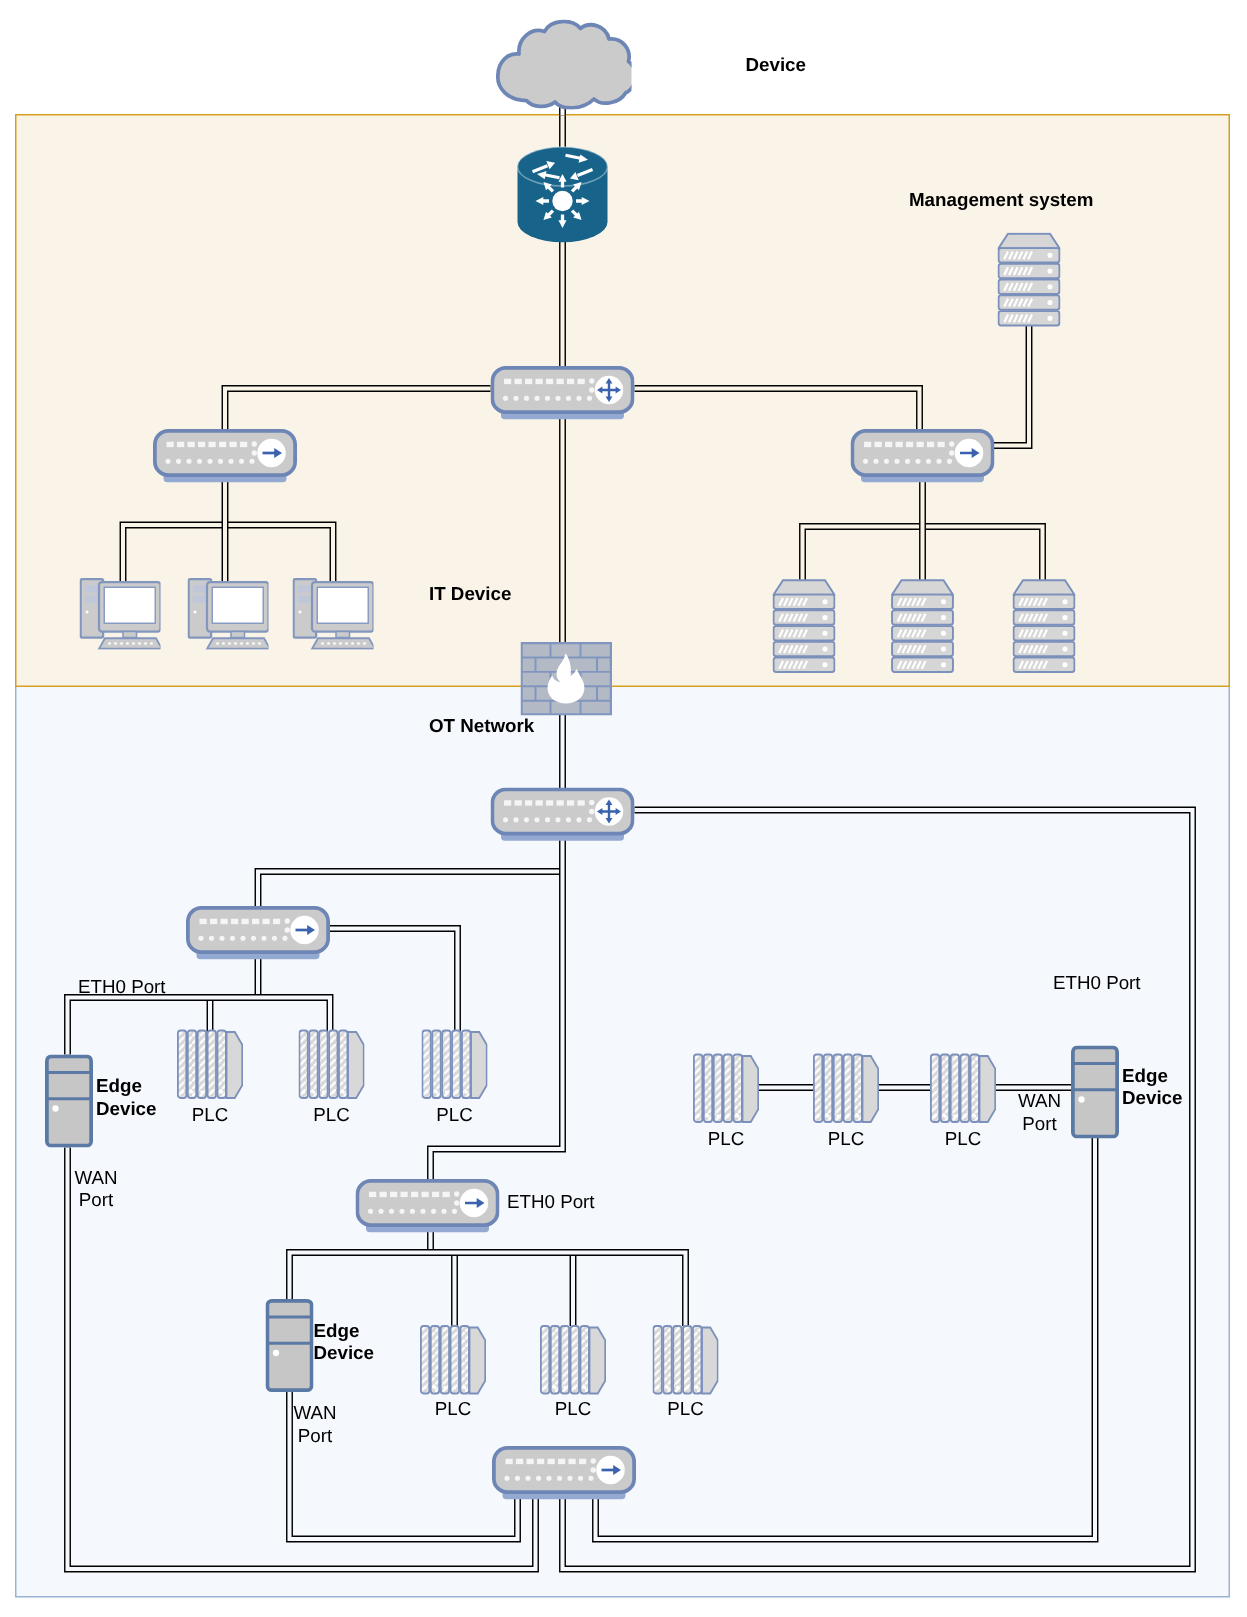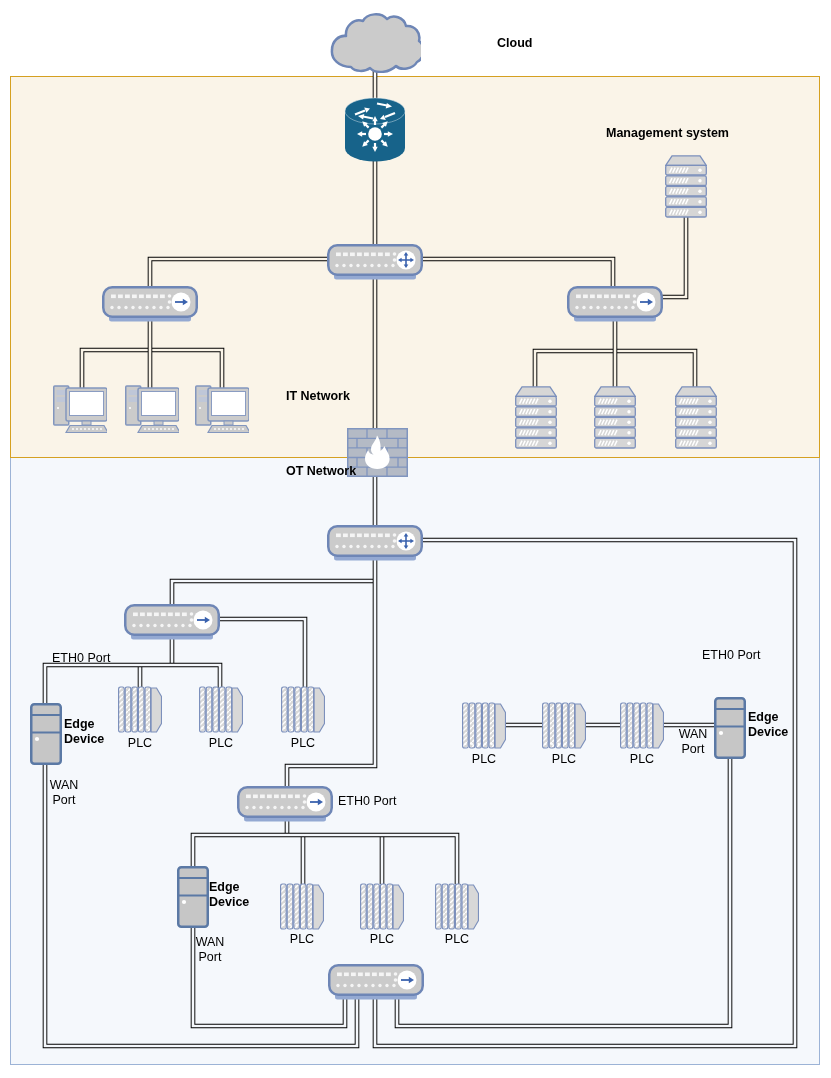--- a/index.html
+++ b/index.html
@@ -348,24 +348,24 @@
   <div class="node" style="left:280px;top:883px"><svg width="44" height="48">
         <use href="#sym-plc"></use>
       </svg></div>
   <div class="node" style="left:360px;top:883px"><svg width="44" height="48">
         <use href="#sym-plc"></use>
       </svg></div>
   <div class="node" style="left:435px;top:883px"><svg width="44" height="48">
         <use href="#sym-plc"></use>
       </svg></div>
 
-  <div class="lbl b" style="left:497px;top:36px">Cloud</div>
+  <div class="lbl b" style="left:497px;top:36px">Device</div>
   <div class="lbl b" style="left:606px;top:126px;white-space:nowrap">Management system</div>
-  <div class="lbl b" style="left:286px;top:389px;white-space:nowrap">IT Network</div>
-  <div class="lbl b" style="left:286px;top:464px;white-space:nowrap">OT Network</div>
+  <div class="lbl b" style="left:286px;top:389px;white-space:nowrap">IT Device</div>
+  <div class="lbl b" style="left:286px;top:477px;white-space:nowrap">OT Network</div>
 
   <div class="lbl" style="left:52px;top:651px;white-space:nowrap">ETH0 Port</div>
   <div class="lbl" style="left:702px;top:648px;white-space:nowrap">ETH0 Port</div>
   <div class="lbl" style="left:338px;top:794px;white-space:nowrap">ETH0 Port</div>
 
   <div class="lbl b" style="left:64px;top:717px;width:50px">Edge Device</div>
   <div class="lbl b" style="left:748px;top:710px;width:50px">Edge Device</div>
   <div class="lbl b" style="left:209px;top:880px;width:50px">Edge Device</div>
 
   <div class="lbl ctr" style="left:42px;top:778px;width:44px">WAN Port</div>

